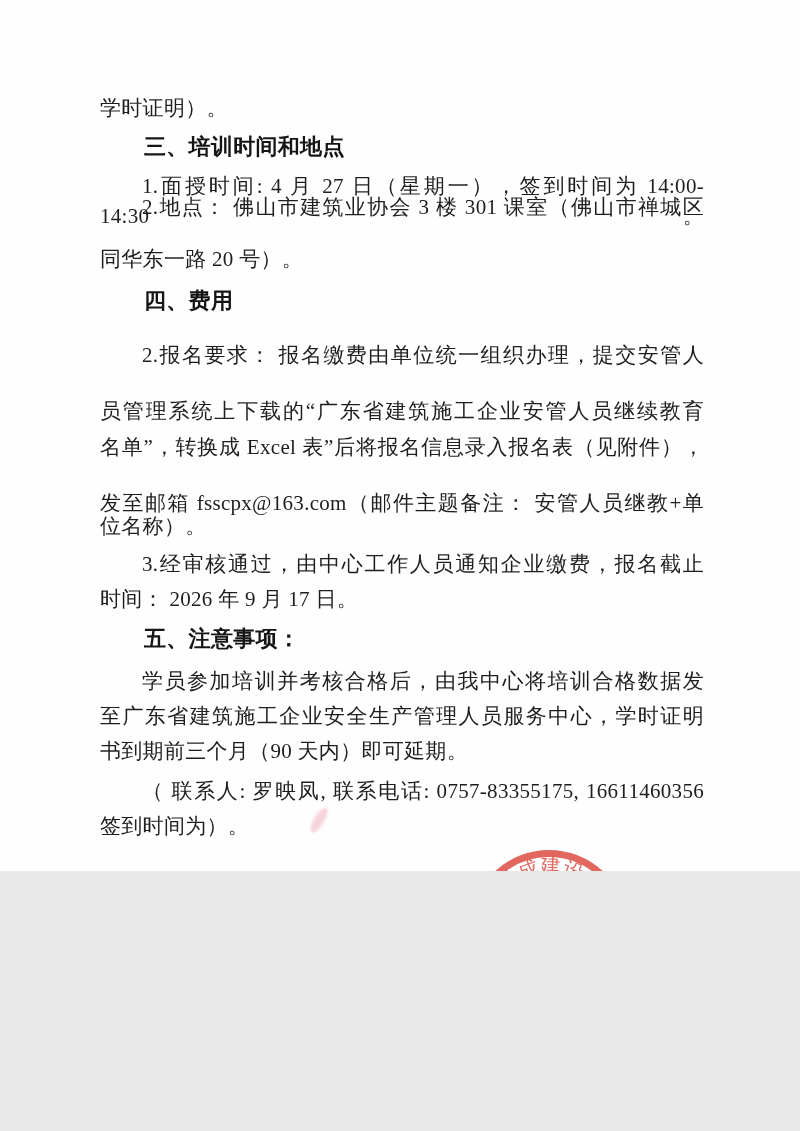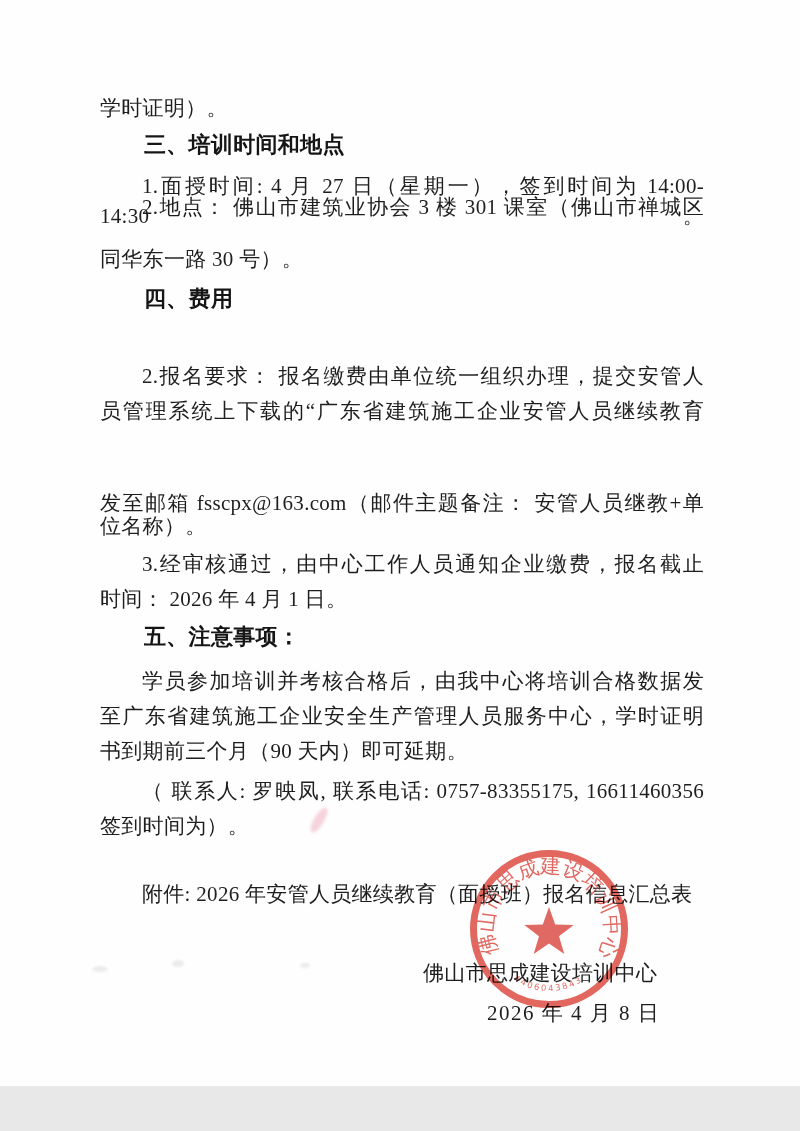--- a/index.html
+++ b/index.html
@@ -1,39 +1,39 @@
 <!DOCTYPE html>
 <html><head>
 <meta charset="utf-8">
 <style>
   html,body{margin:0;padding:0;background:#e8e8e8;}
   .page{
     position:relative;
-    width:800px;height:1086px;
+    width:800px;height:871px;
     margin:0 auto;
     background:#fefefe;
     overflow:hidden;
     font-family:"Liberation Serif","DejaVu Serif",serif;
     color:#1e1e1e;
   }
   .line{
     position:absolute;
     left:100px;width:604px;
     font-size:21px;line-height:30px;
     letter-spacing:0.3px;
     white-space:nowrap;
   }
   .indent{text-indent:2em;}
   .justify{
     white-space:normal;
     text-align:justify;
     text-align-last:justify;
   }
   .heading{
-    font-family:Liberation Mono, monospace;
+    font-family:Liberation Sans, sans-serif;
     font-weight:700;
     font-size:22px;
     color:#151515;
   }
   .sig{left:423px;width:280px;}
   .date{left:487px;width:240px;letter-spacing:1.5px;}
   
   .seal{
     position:absolute;
     left:454px;top:834px;
@@ -70,28 +70,29 @@
 
   <div class="smudge-pink"></div>
   <div class="speck s1"></div>
   <div class="speck s2"></div>
   <div class="speck s3"></div>
 
   <div class="line" style="top:93px">学时证明）。</div>
   <div class="line heading indent" style="top:132px">三、培训时间和地点</div>
   <div class="line indent justify" style="top:171px">1.面授时间: 4 月 27 日（星期一），签到时间为 14:00-14:30。</div>
   <div class="line indent justify" style="top:192px">2.地点： 佛山市建筑业协会 3 楼 301 课室（佛山市禅城区</div>
-  <div class="line" style="top:244px">同华东一路 30 号）。</div>
+  <div class="line" style="top:244px">同华东一路 20 号）。</div>
   <div class="line heading indent" style="top:286px">四、费用</div>
-  <div class="line indent justify" style="top:361px">2.报名要求： 报名缴费由单位统一组织办理，提交安管人</div>
+  <div class="line indent justify" style="top:340px">2.报名要求： 报名缴费由单位统一组织办理，提交安管人</div>
   <div class="line justify" style="top:396px">员管理系统上下载的“广东省建筑施工企业安管人员继续教育</div>
+  <div class="line justify" style="top:432px">名单”，转换成 Excel 表”后将报名信息录入报名表（见附件），</div>
   <div class="line justify" style="top:488px">发至邮箱 fsscpx@163.com（邮件主题备注： 安管人员继教+单</div>
   <div class="line" style="top:511px">位名称）。</div>
   <div class="line indent justify" style="top:549px">3.经审核通过，由中心工作人员通知企业缴费，报名截止</div>
-  <div class="line" style="top:584px">时间： 2026 年 4 月 1 日。</div>
+  <div class="line" style="top:584px">时间： 2026 年 9 月 17 日。</div>
   <div class="line indent justify" style="top:666px">学员参加培训并考核合格后，由我中心将培训合格数据发</div>
   <div class="line heading indent" style="top:624px">五、注意事项：</div>
   <div class="line justify" style="top:701px">至广东省建筑施工企业安全生产管理人员服务中心，学时证明</div>
   <div class="line" style="top:736px">书到期前三个月（90 天内）即可延期。</div>
   <div class="line indent justify" style="top:776px">（ 联系人: 罗映凤, 联系电话: 0757-83355175, 16611460356</div>
   <div class="line" style="top:811px">签到时间为）。</div>
   <div class="line indent" style="top:879px">附件: 2026 年安管人员继续教育（面授班）报名信息汇总表</div>
   <div class="line sig" style="top:958px">佛山市思成建设培训中心</div>
   <div class="line date" style="top:998px">2026 年 4 月 8 日</div>
 

